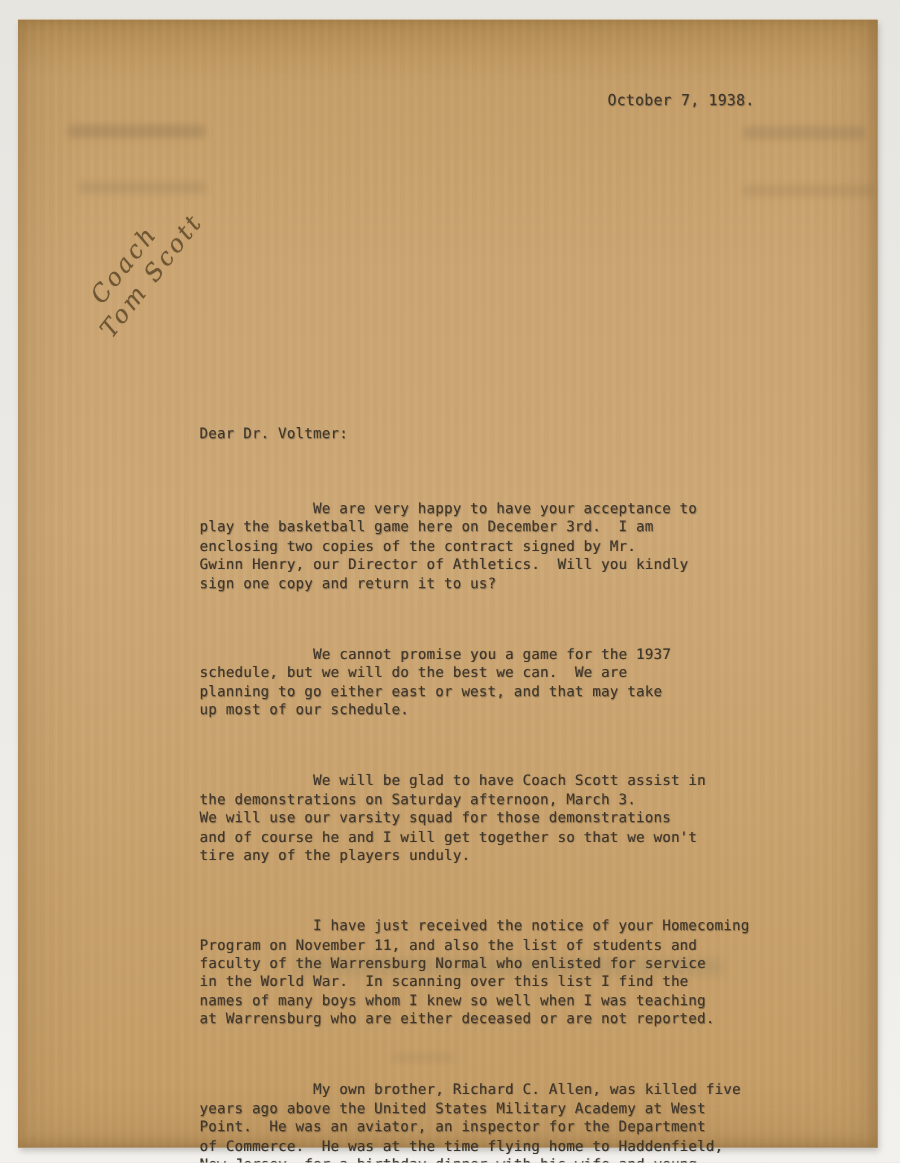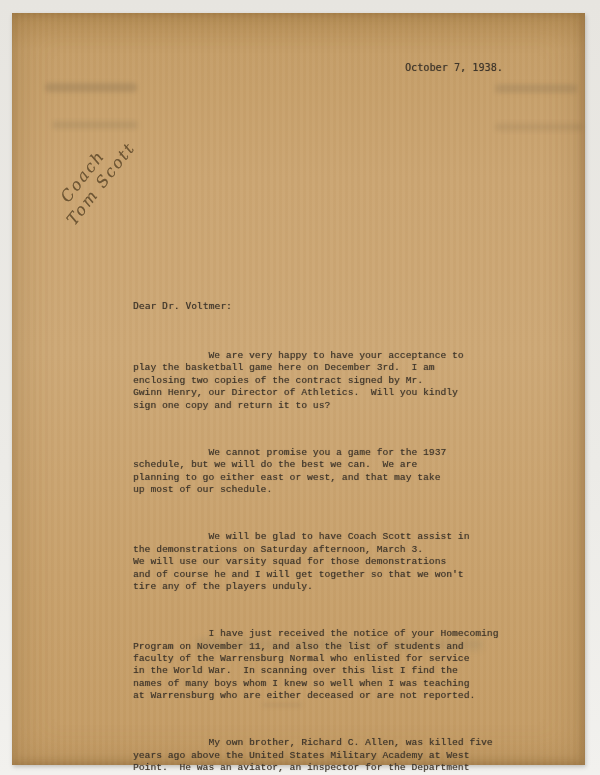--- a/index.html
+++ b/index.html
@@ -49,22 +49,22 @@
   .recipient-block {
     left: 121px;
     top: 182px;
     width: 380px;
   }
   .body-block {
     left: 121px;
     top: 246px;
     width: 385px;
   }
-  .salutation { margin: 16px 0 13px 0; }
-  .para { margin: 0 0 10px 0; font-family: Liberation Mono, monospace; }
+  .salutation { margin: 0 0 13px 0; }
+  .para { margin: 0 0 10px 0; }
   .handwritten {
     position: absolute;
     left: 18px;
     top: 118px;
     width: 170px;
     transform: rotate(-52deg);
     transform-origin: 50% 50%;
     font-family: "DejaVu Serif", serif;
     font-style: italic;
     font-weight: 400;

